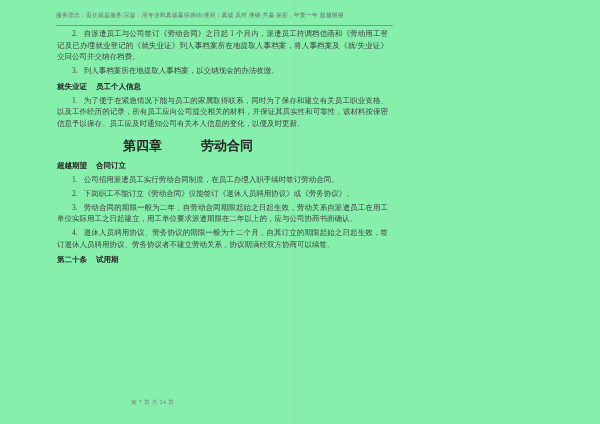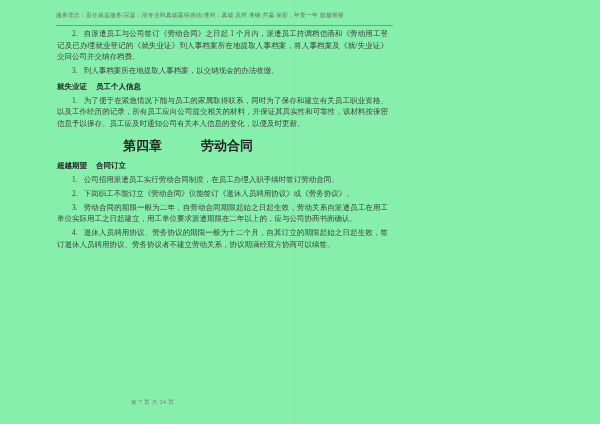--- a/index.html
+++ b/index.html
@@ -48,18 +48,19 @@
       <p class="clause"><span class="num">2.</span><span>自派遣员工与公司签订《劳动合同》之日起 1 个月内，派遣员工持调档信函和《劳动用工登记及已办理就业登记的《就失业证》到人事档案所在地提取人事档案，将人事档案及《就/失业证》交回公司并交纳存档费。</span></p>
       <p class="clause"><span class="num">3.</span><span>到人事档案所在地提取人事档案，以交纳现金的办法收缴。</span></p>
       <div class="section"><span class="label">就失业证</span><span class="title">员工个人信息</span></div>
       <p class="clause"><span class="num">1.</span><span>为了便于在紧急情况下能与员工的家属取得联系，同时为了保存和建立有关员工职业资格、以及工作经历的记录，所有员工应向公司提交相关的材料，并保证其真实性和可靠性，该材料按保密信息予以保存。员工应及时通知公司有关本人信息的变化，以便及时更新。</span></p>
       <div class="chapter"><span class="label">第四章</span><span class="title">劳动合同</span></div>
       <div class="section"><span class="label">超越期望</span><span class="title">合同订立</span></div>
       <p class="clause"><span class="num">1.</span><span>公司招用派遣员工实行劳动合同制度，在员工办理入职手续时签订劳动合同。</span></p>
       <p class="clause"><span class="num">2.</span><span>下岗职工不能订立《劳动合同》仅能签订《退休人员聘用协议》或《劳务协议》。</span></p>
       <p class="clause"><span class="num">3.</span><span>劳动合同的期限一般为二年，自劳动合同期限起始之日起生效，劳动关系自派遣员工在用工单位实际用工之日起建立，用工单位要求派遣期限在二年以上的，应与公司协商书面确认。</span></p>
       <p class="clause"><span class="num">4.</span><span>退休人员聘用协议、劳务协议的期限一般为十二个月，自其订立的期限起始之日起生效，签订退休人员聘用协议、劳务协议者不建立劳动关系，协议期满经双方协商可以续签。</span></p>
+      <div class="section"><span class="label">第二十条</span><span class="title">试用期</span></div>
     </div>
 
   <div class="crease"></div>
 
   <div class="footer">第 7 页 共 24 页</div>
 </div>
 
 </body></html>

